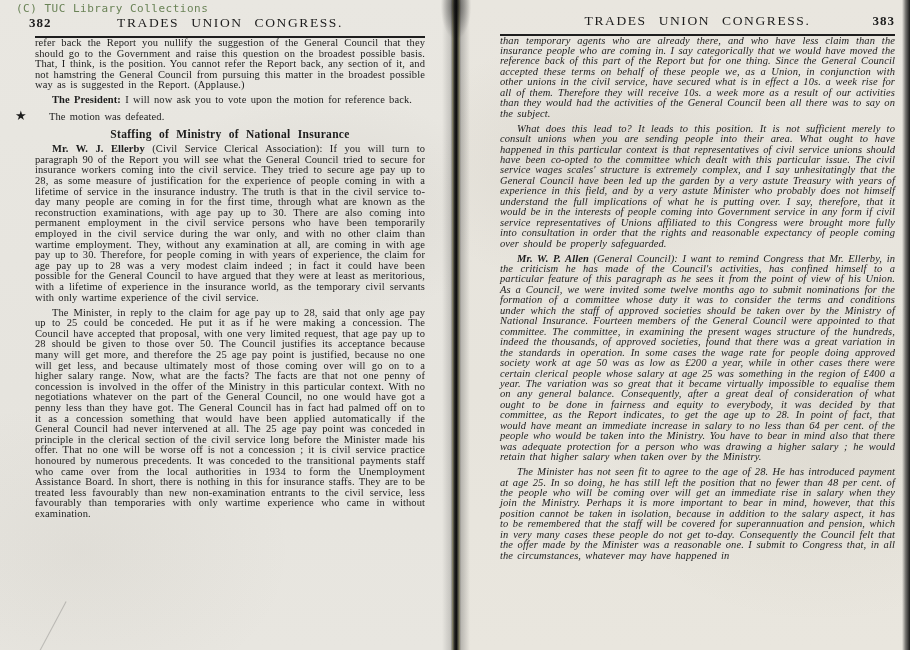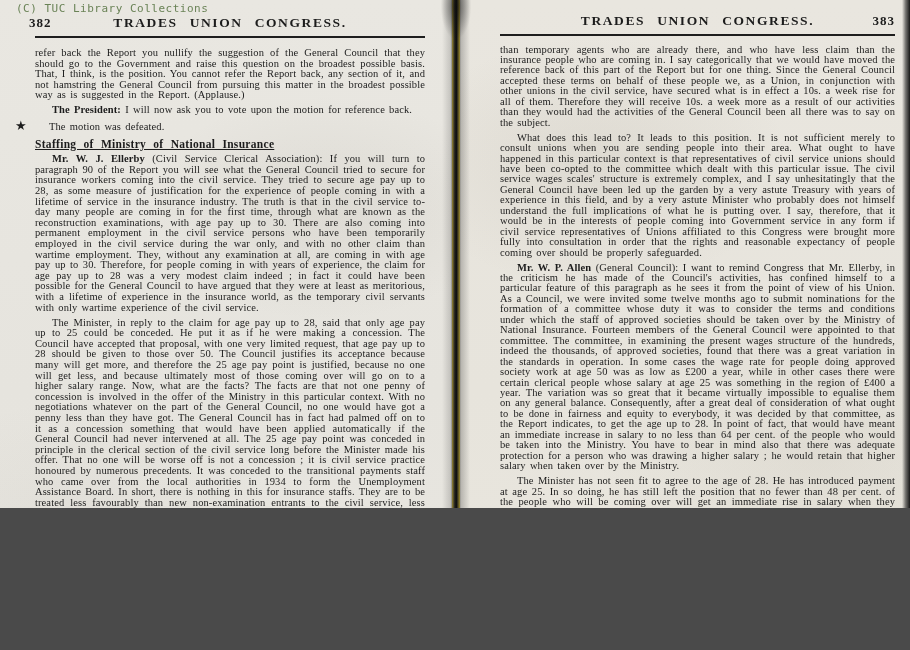--- a/index.html
+++ b/index.html
@@ -1,18 +1,18 @@
 <!DOCTYPE html>
 <html><head>
 <meta charset="utf-8">
 <style>
   html,body{margin:0;padding:0;background:#4a4a4a;}
   .scan{
-    position:relative;width:910px;height:508px;overflow:hidden;
-    background:#fde047;
+    position:relative;width:910px;height:650px;overflow:hidden;
+    background:#fef9c3;
     font-family:"Liberation Serif","DejaVu Serif",serif;
     color:#1c1c1c;
   }
   .page{position:absolute;top:0;height:650px;}
   .page-left{
     left:0;width:452px;
     background:
       radial-gradient(ellipse 260px 160px at 72% 32%, rgba(125,118,105,0.10), transparent 70%),
       radial-gradient(ellipse 300px 220px at 18% 85%, rgba(125,118,105,0.07), transparent 70%),
       linear-gradient(180deg,#e9e7e1 0%,#e6e4de 60%,#e8e6e0 100%);
@@ -48,41 +48,41 @@
     font-family:"DejaVu Sans Mono",monospace;
     font-size:11px;letter-spacing:0.5px;
     color:rgba(94,122,74,0.92);
     white-space:nowrap;
   }
   .page-inner{position:relative;height:100%;box-sizing:border-box;}
   .page-left  .page-inner{padding:15px 27px 0 35px;}
   .page-right .page-inner{padding:13px 15px 0 40px;}
   .page-header{position:relative;height:17px;}
   .running-title{
-    text-align:center;font-weight:bold;font-size:13.5px;
+    text-align:center;font-weight:normal;font-size:13.5px;
     letter-spacing:1.6px;word-spacing:7px;white-space:nowrap;
   }
   .pagenum{position:absolute;top:0;font-weight:bold;font-size:13px;letter-spacing:1px;text-align:right;}
   .pagenum-left{left:-6px;}
   .pagenum-right{right:0;}
   .rule{height:2px;background:#1e1e1e;margin-top:4px;}
   .page-right .rule{height:1.5px;}
-  .body-text{margin-top:10px;font-size:10.5px;line-height:10.6px;
+  .body-text{font-size:10.5px;line-height:10.6px;
     text-align:justify;letter-spacing:0.1px;word-spacing:1.5px;}
-  .page-right .body-text{margin-top:9px;line-height:10.45px;}
+  .page-right .body-text{margin-top:0;line-height:10.45px;font-style:italic;}
   .body-text p{margin:0 0 0 0;padding:0;}
   .body-text p + p{margin-top:4.5px;}
   p.indent{text-indent:17px;}
   p.noindent{text-indent:0;}
   .speaker{font-weight:bold;}
   .star-row{display:flex;align-items:baseline;margin:5px 0 4px -20px;}
   .star-glyph{width:34px;font-size:13px;line-height:10px;flex:0 0 34px;}
   .section-heading{
-    margin:6px 0 5px 0;font-weight:bold;
-    font-size:11.5px;word-spacing:4px;letter-spacing:0.3px;text-decoration:underline;
+    margin:6px 0 5px 0;text-align:center;font-weight:bold;
+    font-size:11.5px;word-spacing:4px;letter-spacing:0.3px;
   }
 </style>
 </head>
 <body>
 
 <div class="scan">
 
   <div class="watermark">(C) TUC Library Collections</div>
 
   <div class="page page-left">

